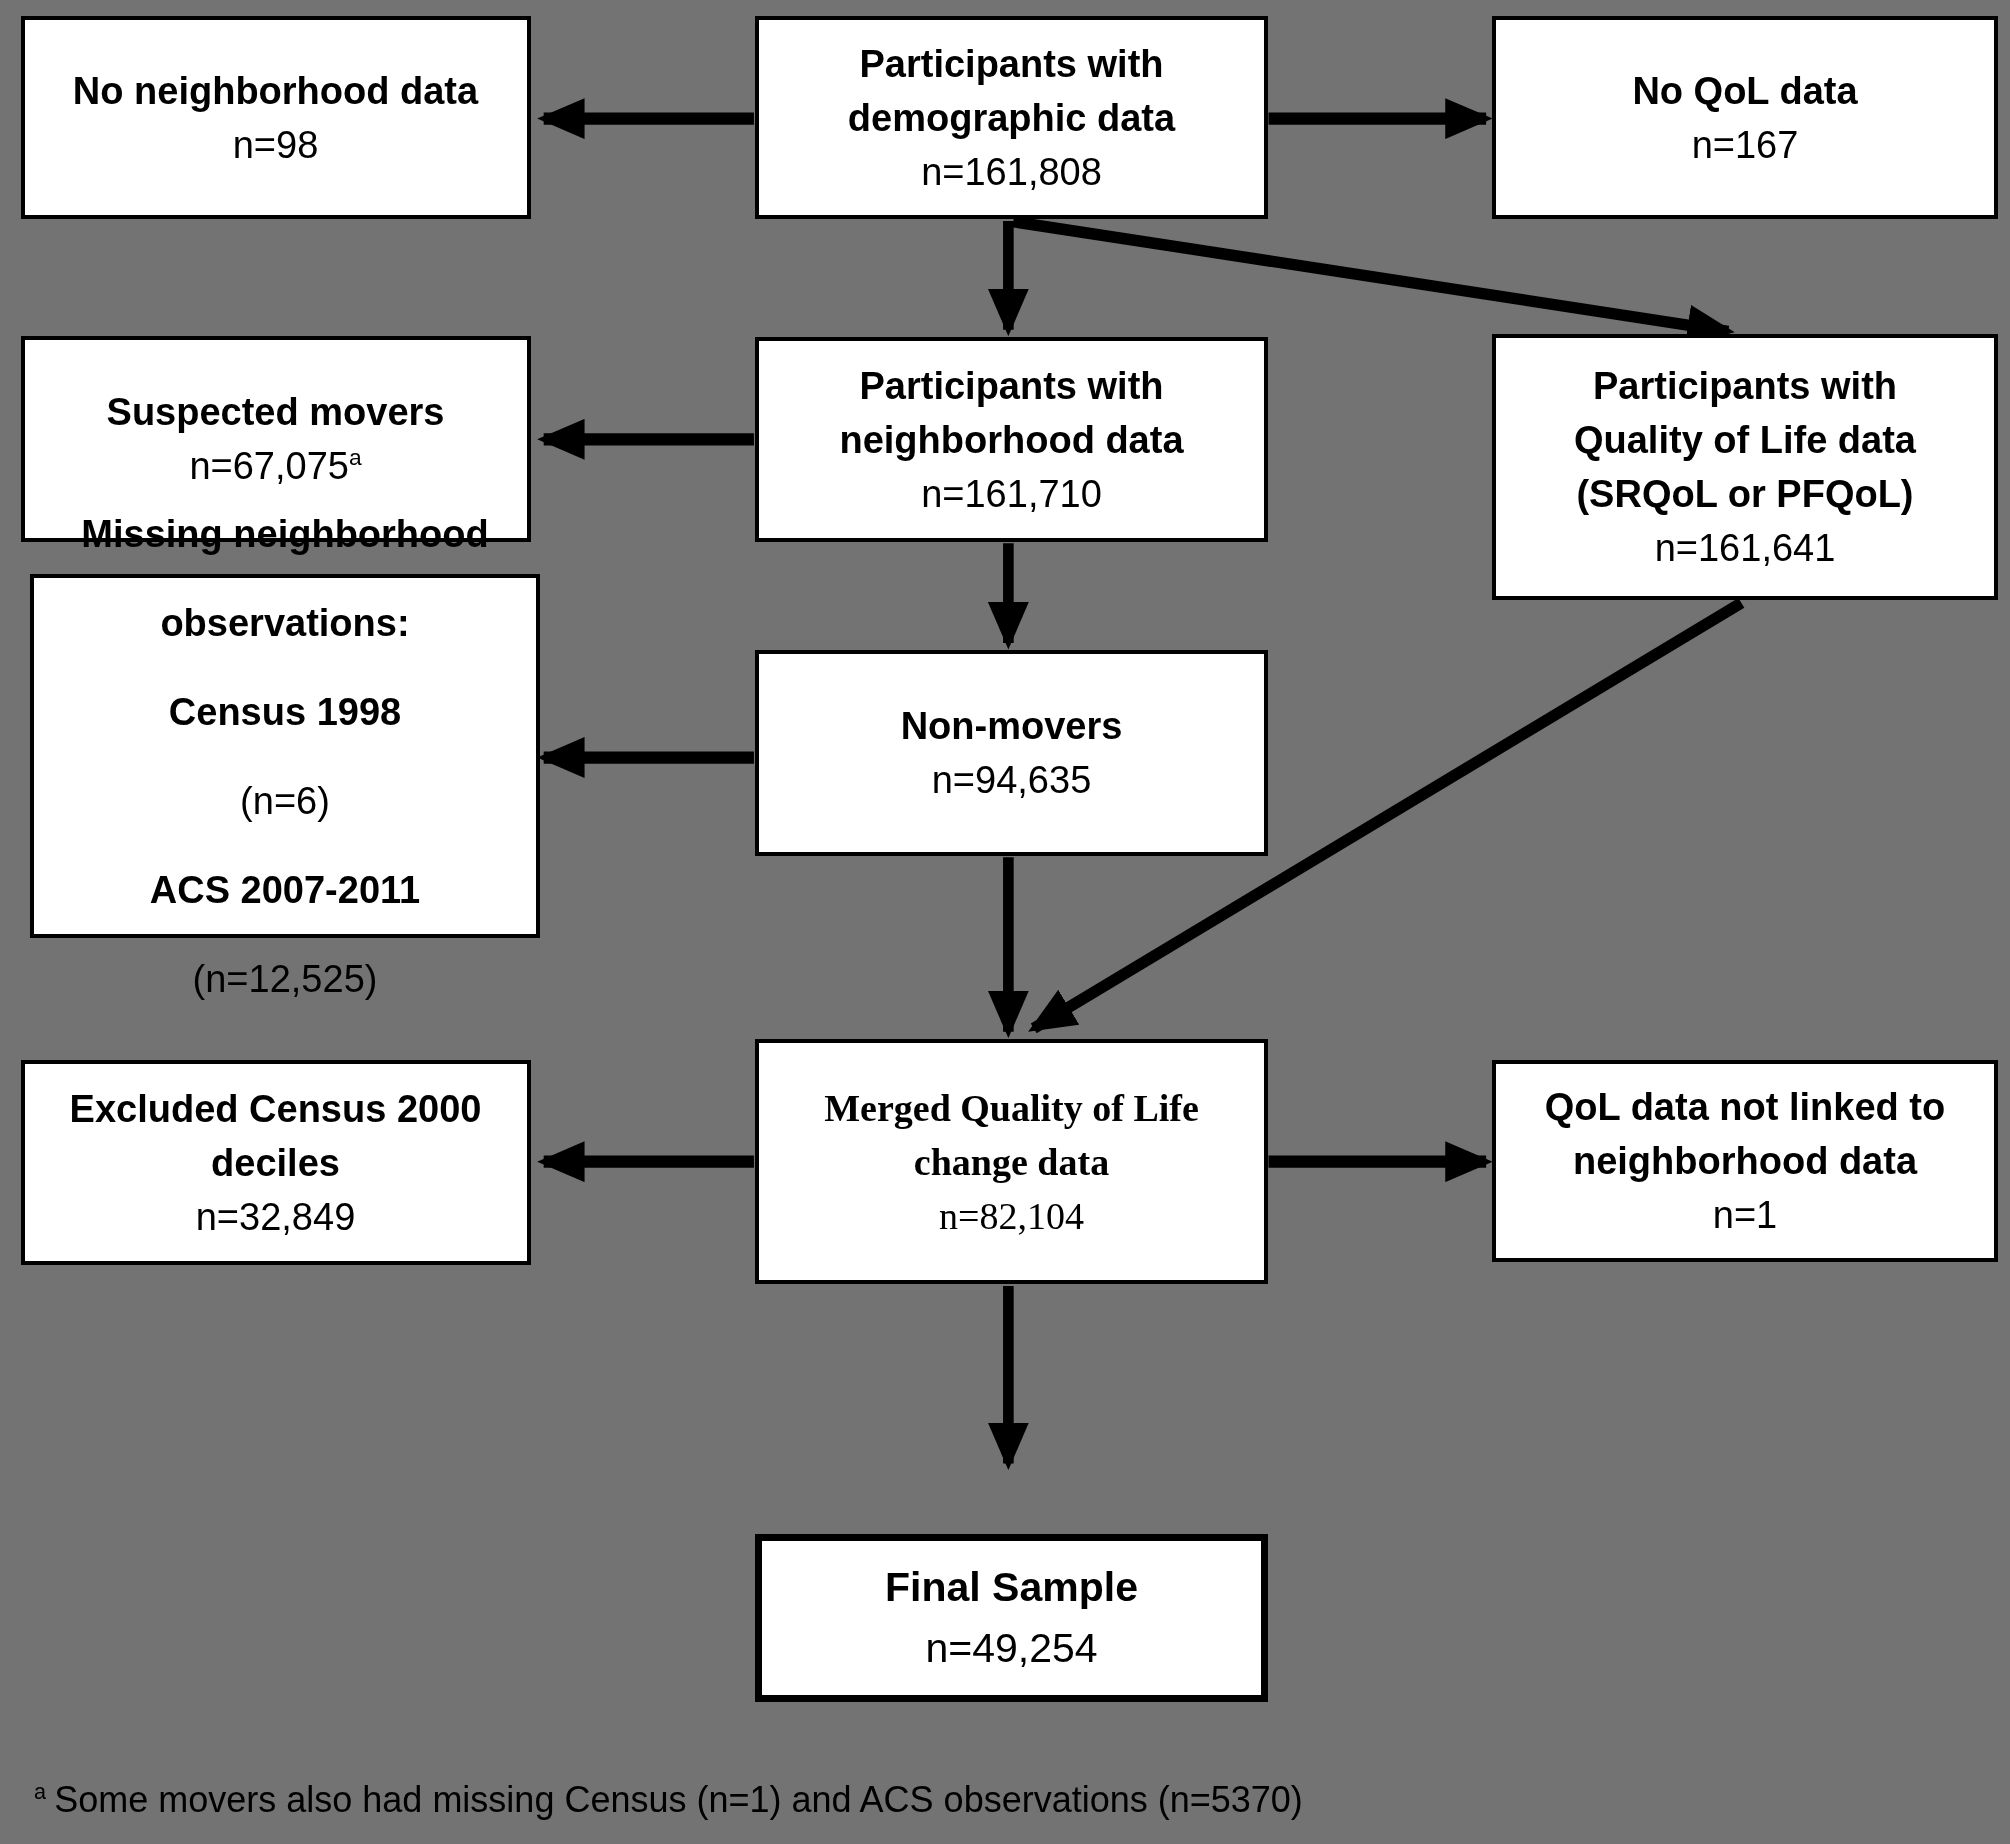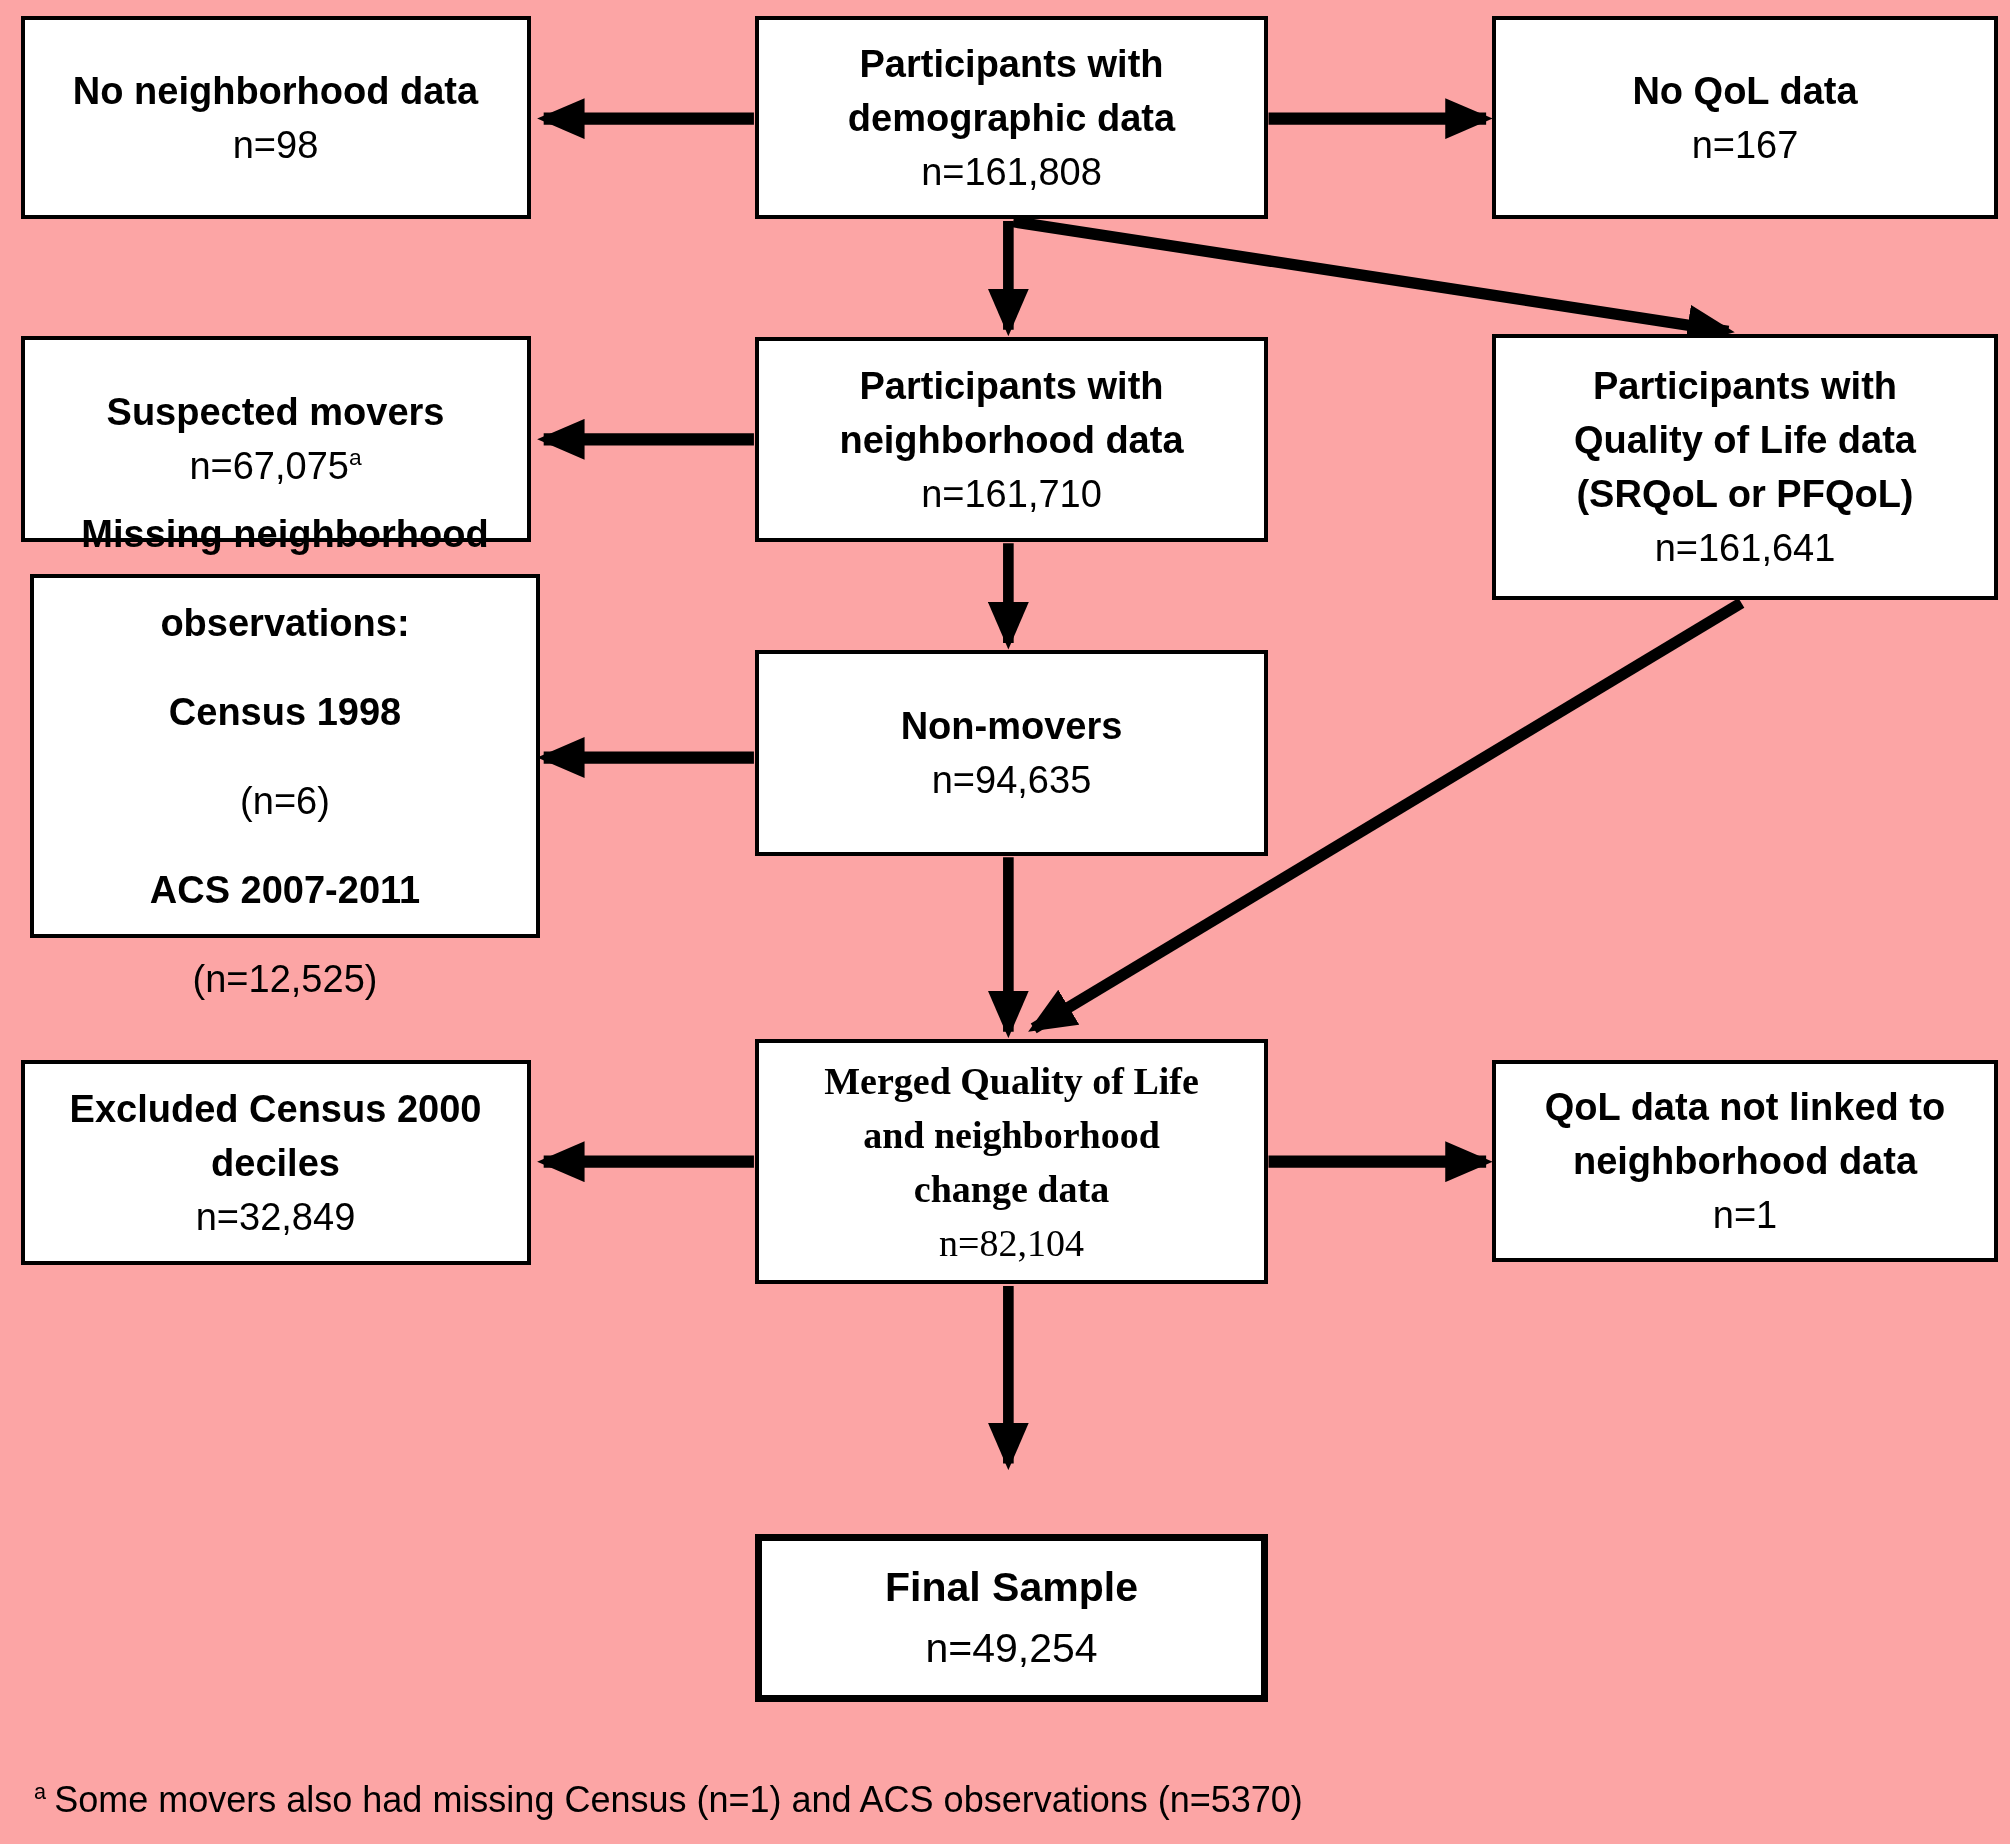--- a/index.html
+++ b/index.html
@@ -4,21 +4,21 @@
 <style>
   html, body {
     margin: 0;
     padding: 0;
     background: #ffffff;
   }
   .canvas {
     position: relative;
     width: 2011px;
     height: 1844px;
-    background: #fca5a5;
+    background: #737373;
     font-family: "Liberation Sans", sans-serif;
     color: #000000;
   }
   .arrows {
     position: absolute;
     left: 0;
     top: 0;
     width: 2011px;
     height: 1844px;
   }
@@ -145,21 +145,20 @@
   </div>
 
   <div class="box" style="left:20.5px; top:1060px; width:510px; height:205px;">
     <div class="bl">Excluded Census 2000</div>
     <div class="bl">deciles</div>
     <div class="nl">n=32,849</div>
   </div>
 
   <div class="box" style="left:755px; top:1039px; width:513px; height:245px;font-family:Liberation Serif, serif;">
     <div class="bl">Merged Quality of Life</div>
-    <div class="bl">and neighborhood</div>
     <div class="bl">change data</div>
     <div class="nl">n=82,104</div>
   </div>
 
   <div class="box" style="left:1492px; top:1060px; width:506px; height:202px;">
     <div class="bl">QoL data not linked to</div>
     <div class="bl">neighborhood data</div>
     <div class="nl">n=1</div>
   </div>
 

